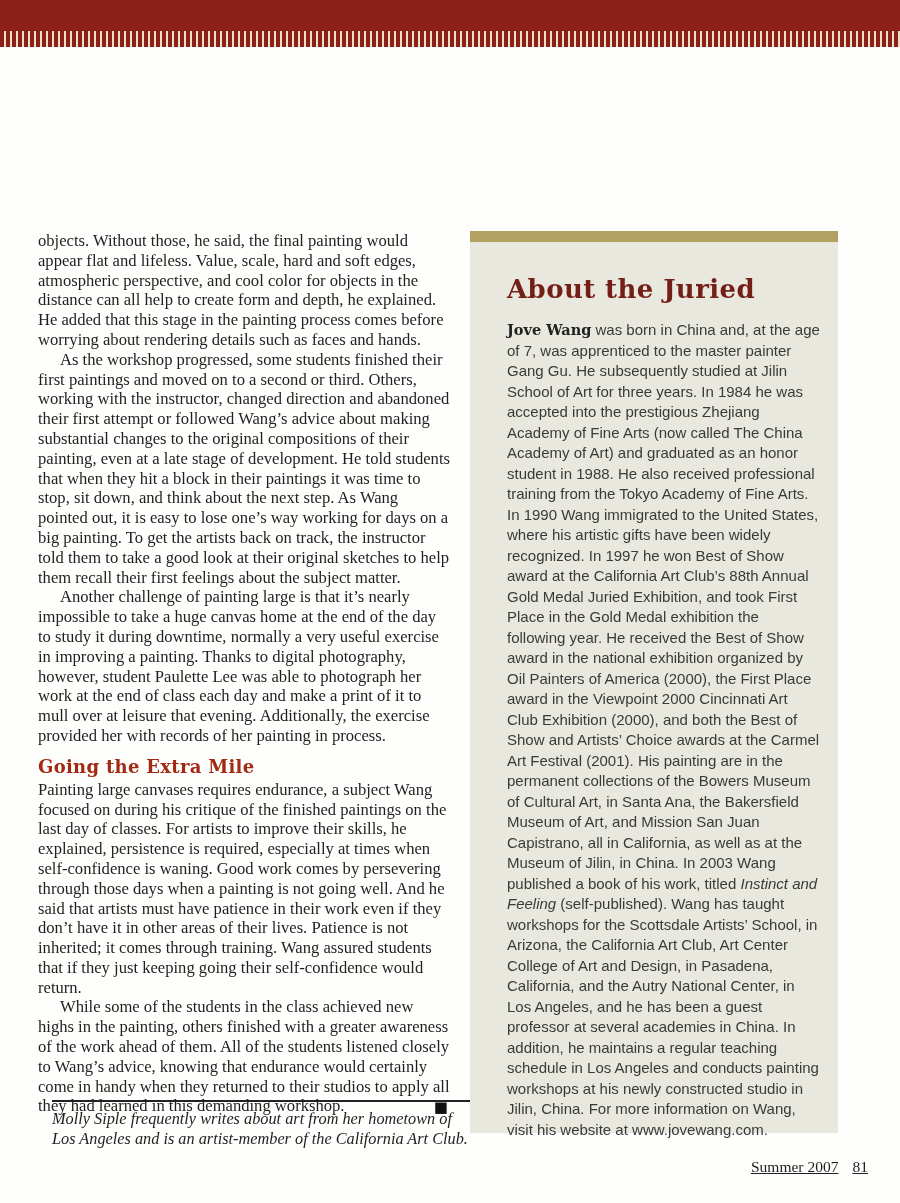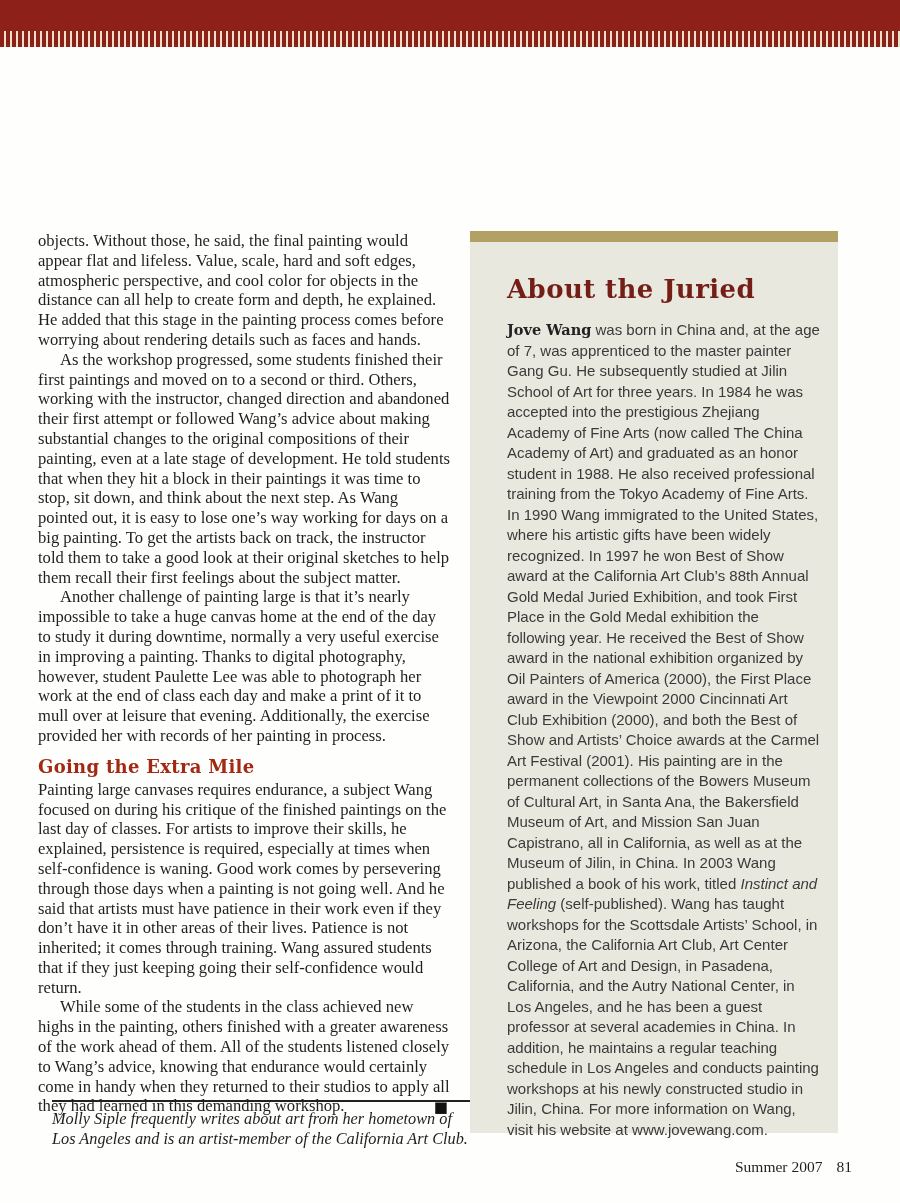--- a/index.html
+++ b/index.html
@@ -77,23 +77,23 @@
   }
   .lead-name{
     font-family:"DejaVu Serif", serif;
     font-weight:bold;
     font-size:14.5px;
     color:#222;
   }
   .sidebar-body em{font-style:italic;}
   
   .footer{
-    position:absolute;top:1158px;left:735px;
+    position:absolute;top:1158px;left:751px;
     font-family:"Liberation Serif", serif;
-    font-size:15.5px;color:#1f1f1f;
+    font-size:15.5px;color:#1f1f1f;text-decoration:underline;
   }
   .footer .pagenum{margin-left:14px;}
 </style>
 </head>
 <body>
 
 <div class="page">
 
   <header class="top-band">
     <div class="band-solid"></div>

